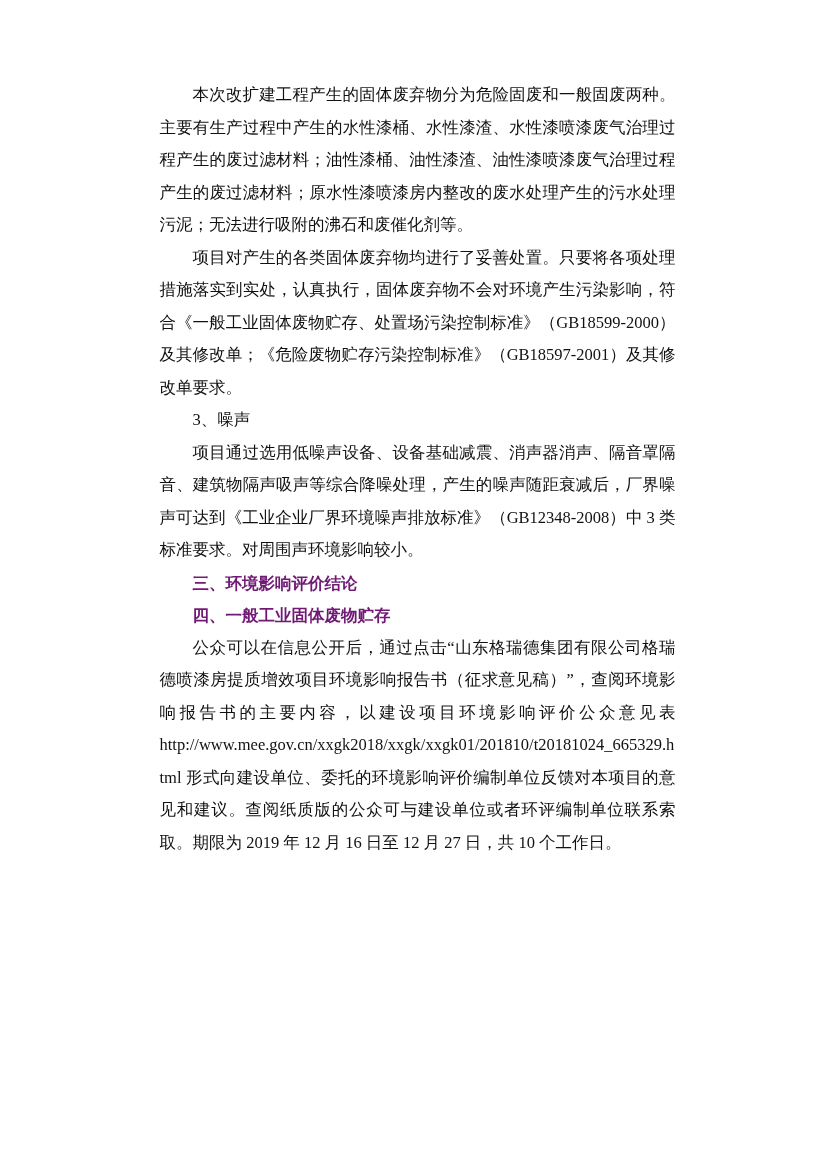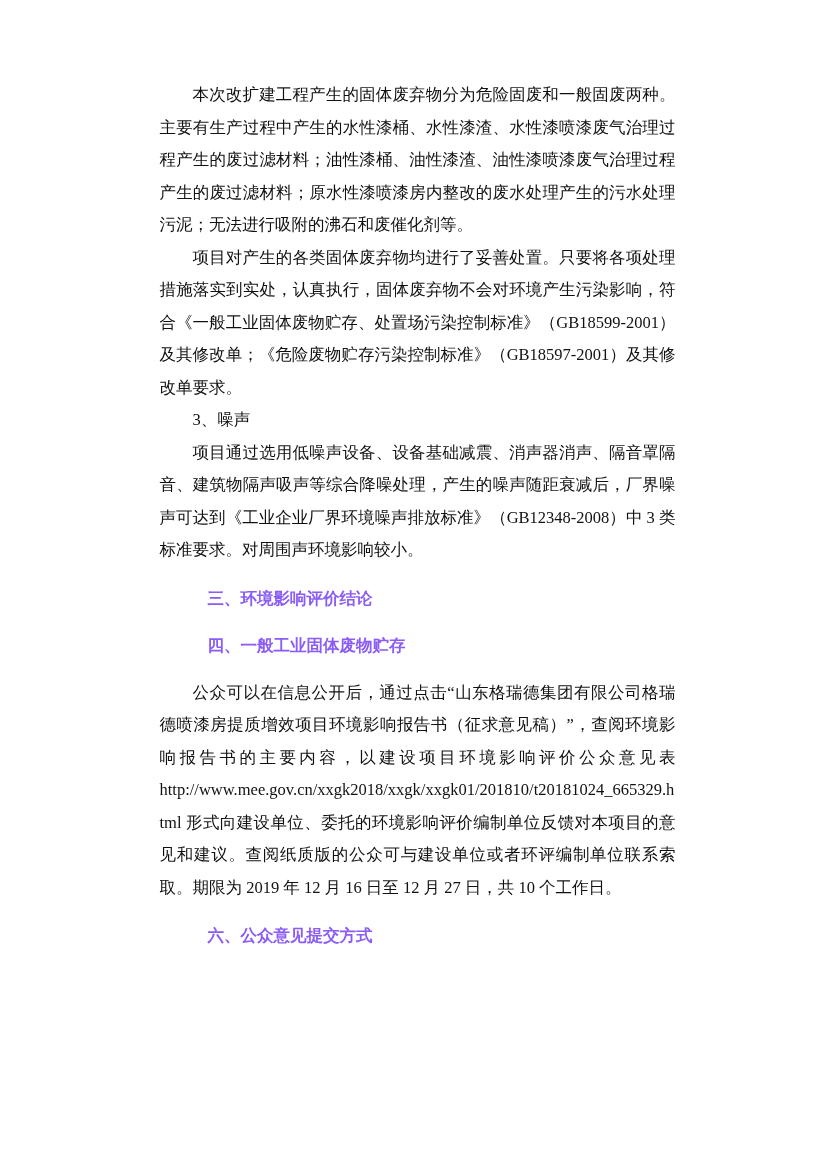--- a/index.html
+++ b/index.html
@@ -23,35 +23,34 @@
     font-size: 16.5px;
     line-height: 32.5px;
   }
   p.body {
     margin: 0;
     text-align: justify;
     text-indent: 2em;
     overflow-wrap: break-word;
   }
   p.heading {
-    margin: 15px;
+    margin: 0;
     text-indent: 2em;
     font-family: "Liberation Sans", sans-serif;
     font-weight: 700;
-    color: #8b5cf6;
+    color: #701a75;
     text-align: left;
   }
 </style>
 </head>
 <body>
 
 <div class="page">
   <div class="doc">
     <p class="body">本次改扩建工程产生的固体废弃物分为危险固废和一般固废两种。主要有生产过程中产生的水性漆桶、水性漆渣、水性漆喷漆废气治理过程产生的废过滤材料；油性漆桶、油性漆渣、油性漆喷漆废气治理过程产生的废过滤材料；原水性漆喷漆房内整改的废水处理产生的污水处理污泥；无法进行吸附的沸石和废催化剂等。</p>
-    <p class="body">项目对产生的各类固体废弃物均进行了妥善处置。只要将各项处理措施落实到实处，认真执行，固体废弃物不会对环境产生污染影响，符合《一般工业固体废物贮存、处置场污染控制标准》（GB18599-2001）及其修改单；《危险废物贮存污染控制标准》（GB18597-2001）及其修改单要求。</p>
+    <p class="body">项目对产生的各类固体废弃物均进行了妥善处置。只要将各项处理措施落实到实处，认真执行，固体废弃物不会对环境产生污染影响，符合《一般工业固体废物贮存、处置场污染控制标准》（GB18599-2000）及其修改单；《危险废物贮存污染控制标准》（GB18597-2001）及其修改单要求。</p>
     <p class="body">3、噪声</p>
     <p class="body">项目通过选用低噪声设备、设备基础减震、消声器消声、隔音罩隔音、建筑物隔声吸声等综合降噪处理，产生的噪声随距衰减后，厂界噪声可达到《工业企业厂界环境噪声排放标准》（GB12348-2008）中 3 类标准要求。对周围声环境影响较小。</p>
     <p class="heading">三、环境影响评价结论</p>
     <p class="heading">四、一般工业固体废物贮存</p>
     <p class="body">公众可以在信息公开后，通过点击“山东格瑞德集团有限公司格瑞德喷漆房提质增效项目环境影响报告书（征求意见稿）”，查阅环境影响报告书的主要内容，以建设项目环境影响评价公众意见表 http://www.mee.gov.cn/xxgk2018/xxgk/xxgk01/201810/t20181024_665329.html 形式向建设单位、委托的环境影响评价编制单位反馈对本项目的意见和建议。查阅纸质版的公众可与建设单位或者环评编制单位联系索取。期限为 2019 年 12 月 16 日至 12 月 27 日，共 10 个工作日。</p>
-    <p class="heading">六、公众意见提交方式</p>
   </div>
 </div>
 
 </body></html>

